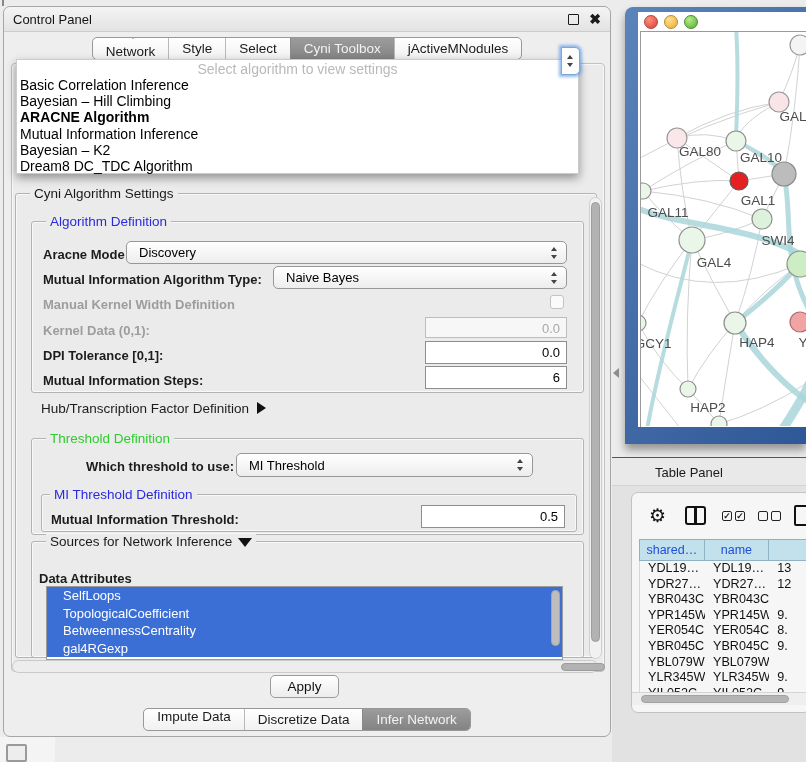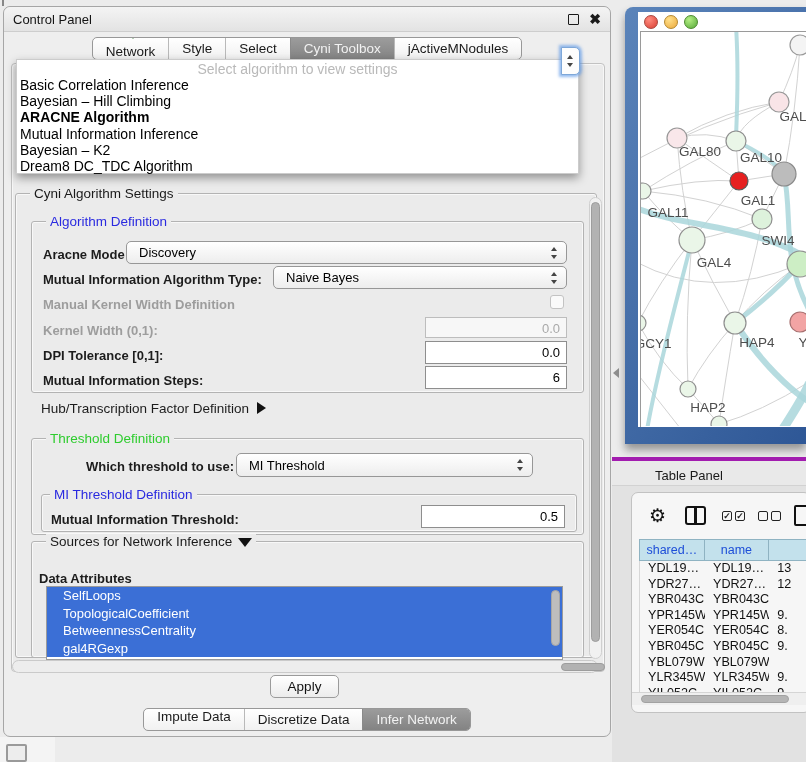--- a/index.html
+++ b/index.html
@@ -109,21 +109,21 @@
   #tlights { position:absolute; left:6px; top:3px; display:flex; gap:6px; }
   .tl { width:14px; height:14px; border-radius:50%; }
   .tl-red { background:radial-gradient(circle at 35% 30%,#ff8d80,#da3f33); border:1px solid #a8463d; }
   .tl-yellow { background:radial-gradient(circle at 35% 30%,#ffe08a,#eca93c); border:1px solid #b4882f; }
   .tl-green { background:radial-gradient(circle at 35% 30%,#b4ef84,#56a839); border:1px solid #4c8a2f; }
   #canvas { position:absolute; left:2px; top:19px; right:0; bottom:0;
     border-top:1px solid #9a9a9a; border-left:1px solid #9a9a9a; background:#ffffff; overflow:hidden; }
 
   
   #tp-titlebar { position:absolute; left:612px; top:457px; width:194px; height:29px;
-    background:#e9e9e9; border-top:4px solid #a21caf; border-bottom:1px solid #d2d2d2; }
+    background:#e9e9e9; border-top:1px solid #a21caf; border-bottom:1px solid #d2d2d2; }
   #tp-title { position:absolute; left:43px; top:7px; font-size:13px; color:#1a1a1a; }
   #tp-area { position:absolute; left:612px; top:486px; width:194px; height:276px; background:#e2e2e2; }
   #tp-panel { position:absolute; left:19px; top:6px; width:180px; height:221px;
     background:#f6f6f6; border:1px solid #c2c2c2; border-radius:7px; overflow:hidden; }
   #tp-toolbar { position:absolute; left:0; top:0; right:0; height:45px; display:flex;
     align-items:center; padding-left:17px; gap:0; }
   #gear { font-size:19px; color:#111; margin-right:19px; }
   #split-icon { width:21px; height:19px; border:2.4px solid #111; border-radius:3px;
     position:relative; margin-right:16px; }
   #split-icon:before { content:""; position:absolute; left:50%; top:0; bottom:0;
@@ -206,21 +206,21 @@
     <span>Discovery</span>
     <span class="arr"></span>
   </div>
   <span class="lbl" style="left:39px; top:265px;">Mutual Information Algorithm Type:</span>
   <div class="combo" style="left:269px; top:259px; width:294px; height:23px;">
     <span>Naive Bayes</span>
     <span class="arr"></span>
   </div>
   <span class="lbl dis" style="left:39px; top:290px;">Manual Kernel Width Definition</span>
   <span class="cbox" style="left:546px; top:288px;"></span>
-  <span class="lbl dis" style="left:39px; top:316px;">Kernel Width (0,1):</span>
+  <span class="lbl dis" style="left:39px; top:316px;">Kernel Data (0,1):</span>
   <div class="field dis" style="left:421px; top:310px; width:142px; height:21px;">0.0</div>
   <span class="lbl" style="left:39px; top:341px;">DPI Tolerance [0,1]:</span>
   <div class="field" style="left:421px; top:334px; width:142px; height:23px;">0.0</div>
   <span class="lbl" style="left:39px; top:366px;">Mutual Information Steps:</span>
   <div class="field" style="left:421px; top:359px; width:142px; height:23px;">6</div>
 
   <span class="lbl plain" style="left:37px; top:394px;">
     <span>Hub/Transcription Factor Definition</span><span class="tri-r"></span>
   </span>
 

